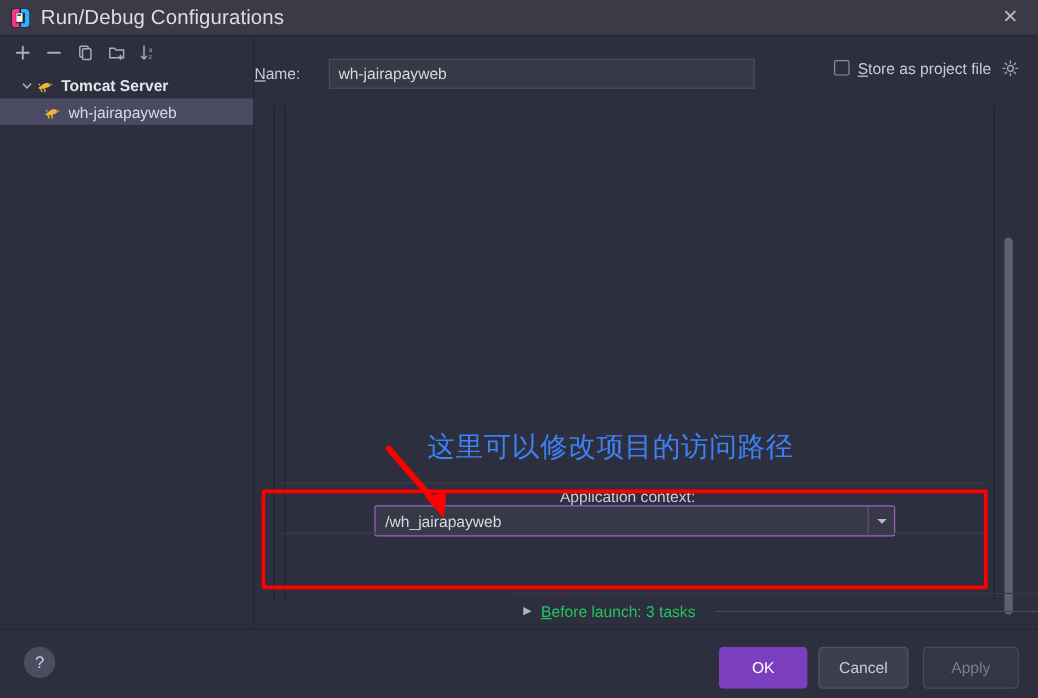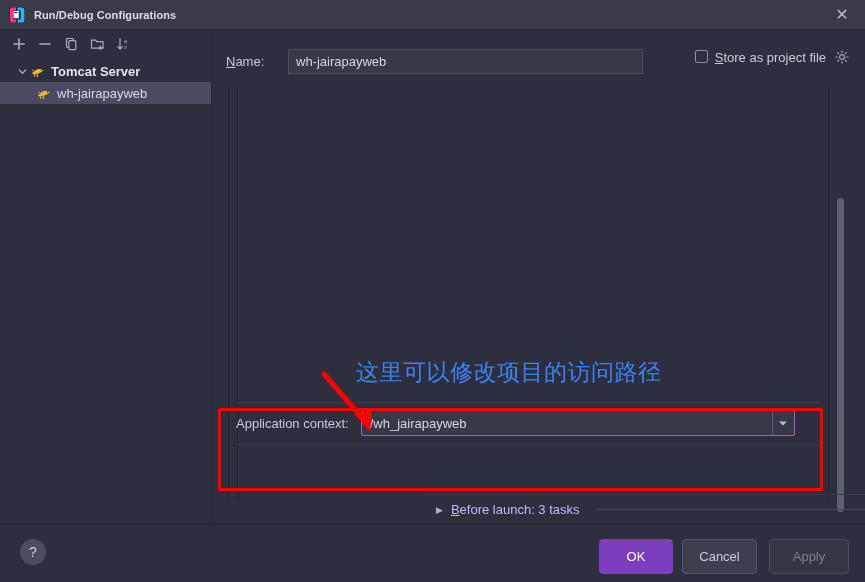--- a/index.html
+++ b/index.html
@@ -19,21 +19,21 @@
 
   
   .titlebar {
     position: absolute; left:0; top:0; width: 865px; height: 30px;
     background: #3a3b47;
     display: flex; align-items: center;
     border-bottom: 1px solid #26272f;
   }
   .title-icon { width: 18px; height: 18px; margin-left: 8px; margin-right: 8px;
     position: relative; flex: 0 0 auto; }
-  .title-text { font-size: 11px; color: #dcdde3; letter-spacing: .1px; font-weight: bold; }
+  .title-text { font-size: 17px; color: #dcdde3; letter-spacing: .1px; }
   .titlebar-close {
     position: absolute; right: 0; top: 0; width: 46px; height: 30px;
     display:flex; align-items:center; justify-content:center;
     color: #b9bcc6; font-size: 16px; line-height: 1;
   }
 
   
   .left-panel {
     position: absolute; left:0; top:30px; width: 212px; height: 494px;
     background: #2e2f3e;
@@ -70,21 +70,21 @@
 
   
   .right-panel {
     position: absolute; left:212px; top:30px; width: 653px; height: 494px;
     background: #2e2f3e;
   }
   .name-row {
     position:absolute; left:0; top:16px; width:653px; height:30px;
     display:flex; align-items:center;
   }
-  .name-label { width: 62px; margin-left: 14px; font-size:13px; color:#c9ccd6; }
+  .name-label { width: 62px; font-size:13px; color:#c9ccd6; }
   .name-input {
     width: 355px; height: 25px; background:#383947;
     border: 1px solid #4c4d5d; color:#d6d8df;
     font-family: "Liberation Sans", sans-serif; font-size: 13px;
     padding: 0 7px; outline: none;
   }
   .store-wrap {
     position:absolute; right: 16px; top: 20px;
     display:flex; align-items:flex-start; gap:7px; font-size:13px;
   }
@@ -110,21 +110,21 @@
     background: #2e2f3e;
   }
   .scrollbar-thumb {
     position:absolute; left: 3px; top: 110px; width: 7px; height: 314px;
     background: #5e6070; border-radius: 4px;
   }
 
   
   .appctx-row {
     position:absolute; left: 24px; top: 376px; width: 586px; height: 34px;
-    display:flex; align-items:center;
+    display:flex; align-items:center;flex-direction:column;
   }
   .appctx-label { font-size:13px; color:#c9ccd6; margin-right:12px; white-space:nowrap; }
   .appctx-combo {
     position:relative; width: 434px; height: 26px;
     background:#383947; border:1px solid #9a60d0; border-radius:2px;
     display:flex; align-items:center;gap:44px;
   }
   .appctx-value {
     flex:1; padding-left:8px; font-size:13px; color:#d6d8df;
     overflow:hidden; white-space:nowrap;
@@ -141,21 +141,21 @@
     position:absolute; left:24px; top:414px; width:586px; height:1px; background:#3b3c4a;
   }
 
   
   .before-launch {
     position:absolute; left:212px; bottom:0; width: 653px; height: 30px;
     display:flex; align-items:center; padding-left: 12px; gap: 8px;
     border-top: 1px solid #393a47;
   }
   .bl-triangle { color:#b2b5c0; font-size:9px; }
-  .bl-text { font-size:13px; color:#c4b5fd; white-space:nowrap; }
+  .bl-text { font-size:13px; color:#22c55e; white-space:nowrap; }
   .bl-line { flex:1; height:1px; background:#474858; margin-left:8px; margin-right: 24px; }
 
   
   .footer {
     position:absolute; left:0; bottom:0; width:865px; height:58px;
     background:#2e2f3e; border-top:1px solid #26272f;
   }
   .help-btn {
     position:absolute; left:20px; top:14px; width:26px; height:26px;
     border-radius:50%; background:#4c4d61; color:#cfd2db;

